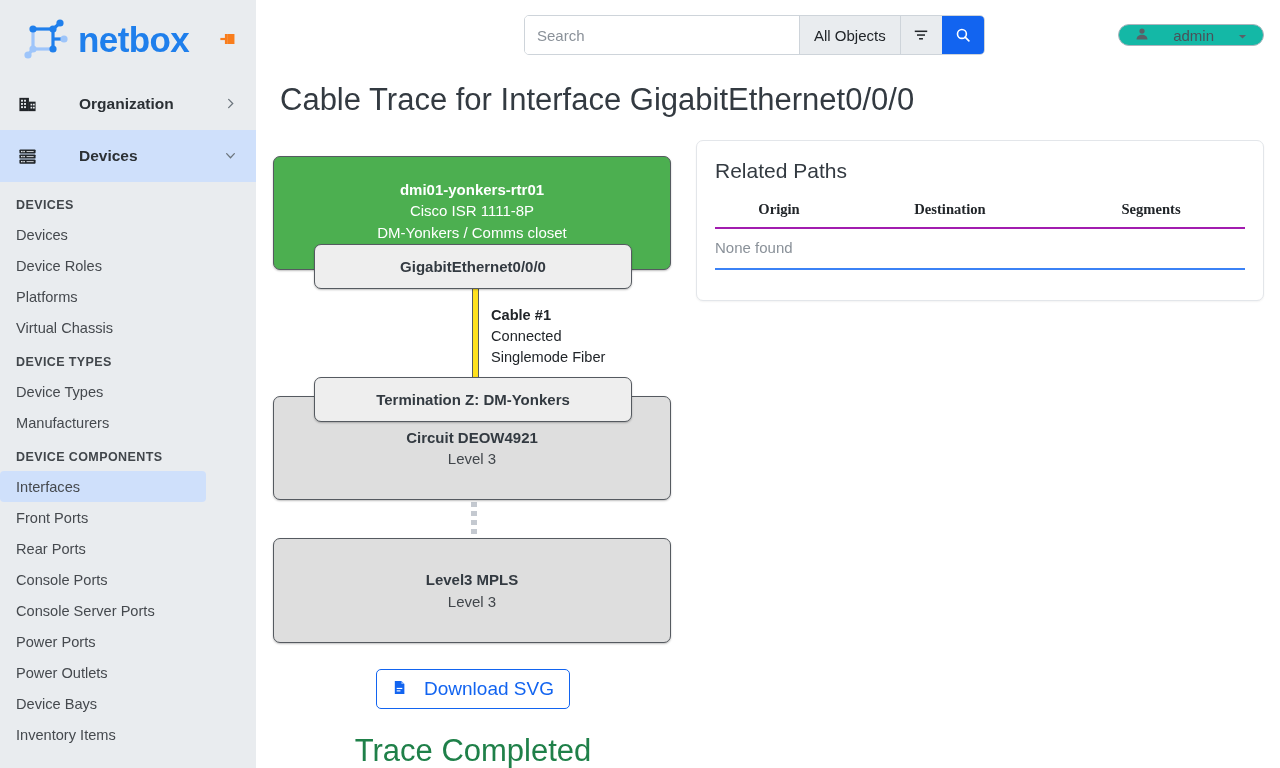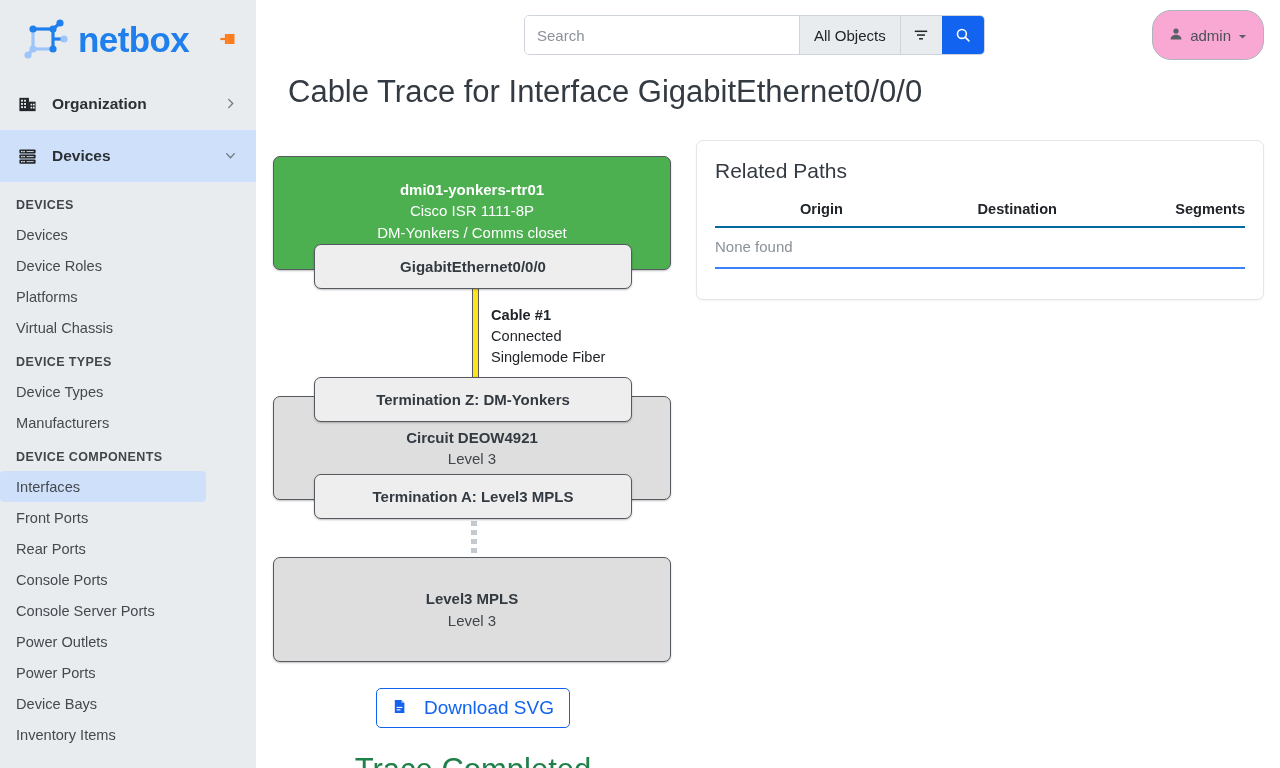--- a/index.html
+++ b/index.html
@@ -43,20 +43,21 @@
     width: 22px; height: 22px;
     display: flex; align-items: center; justify-content: center;
     background: none; border: none; padding: 0; cursor: pointer;
   }
 
   .nav-group {
     display: flex; align-items: center;
     height: 52px;
     padding: 0 20px 0 14px;
     cursor: pointer;
+    gap: 27px;
   }
   .nav-group.collapsed { background: #e9ecef; }
   .nav-group.expanded { background: #cfe0fb; }
   .nav-group .g-icon { width: 26px; flex: 0 0 26px; display: flex; align-items: center; justify-content: center; }
   .nav-group .g-label { margin-left: 12px; font-weight: 700; font-size: 15.5px; color: #2b3035; }
   .nav-group .g-chev { margin-left: auto; color: #6c757d; font-size: 13px; line-height: 1; }
 
   .sub-wrap { background: #e9ecef; padding-top: 4px; }
   .sub-header {
     font-size: 12.5px; font-weight: 700; letter-spacing: .4px;
@@ -111,31 +112,31 @@
     display: flex; align-items: center; justify-content: center;
     width: 42px; background: #e9ecef; border: none; border-left: 1px solid #ced4da;
     cursor: pointer;
   }
   .search-go {
     display: flex; align-items: center; justify-content: center;
     width: 42px; background: #1264f0; border: none; cursor: pointer;
   }
   .user-btn {
     margin-left: auto;
-    display: flex; align-items: center; gap: 7px;
-    height: 50px; padding: 0 16px;
+    display: flex; align-items: center; gap: 24px;
+    height: 22px; padding: 0 16px;
     border: 1px solid #adb5bd; border-radius: 19px;
-    background: #f9a8d4; cursor: pointer;
+    background: #14b8a6; cursor: pointer;
     font-size: 15px; color: #4a5159;
     font-family: "Liberation Sans", sans-serif;
   }
 
   .page-title {
     font-size: 31px; font-weight: 400; color: #333a41;
-    padding: 0 0 0 32px; margin: 0;
+    padding: 0 0 0 16px; margin: 8px;
     line-height: 1; position: absolute; top: 76px; left: 0;
   }
 
   
   .trace-col { position: absolute; left: 17px; top: 156px; width: 400px; }
 
   .node-box {
     border: 1px solid #555a60;
     border-radius: 7px;
     text-align: center;
@@ -219,22 +220,22 @@
     position: absolute; left: 440px; top: 140px; width: 568px;
     background: #fff;
     border: 1px solid #e3e6ea;
     border-radius: 7px;
     box-shadow: 0 1px 2px rgba(0,0,0,.05);
     padding: 18px 18px 30px;
   }
   .card-title { font-size: 21px; font-weight: 400; color: #333a41; margin-bottom: 18px; }
   .rp-table { width: 100%; border-collapse: collapse; }
   .rp-table th {
-    text-align: right; font-size: 14.6px; font-weight: 700; color: #212529;
-    padding: 0 0 9px 0; border-bottom: 2px solid #0369a1;
+    text-align: center; font-size: 14.6px; font-weight: 700; color: #212529;
+    padding: 0 0 9px 0; border-bottom: 2px solid #a21caf; font-family: Liberation Serif, serif;
   }
   .rp-table th.c1 { width: 128px; }
   .rp-table th.c2 { width: 214px; }
   .rp-table td {
     font-size: 15px; color: #8a9199;
     padding: 10px 0 12px; border-bottom: 2px solid #3b82f6;
   }
 </style>
 </head>
 <body>
@@ -375,25 +376,25 @@
       </div>
       <div class="sub-item">
         <span class="s-label">Console Ports</span>
 
       </div>
       <div class="sub-item">
         <span class="s-label">Console Server Ports</span>
 
       </div>
       <div class="sub-item">
+        <span class="s-label">Power Ports</span>
+
+      </div>
+      <div class="sub-item">
         <span class="s-label">Power Outlets</span>
-
-      </div>
-      <div class="sub-item">
-        <span class="s-label">Power Ports</span>
 
       </div>
       <div class="sub-item">
         <span class="s-label">Device Bays</span>
 
       </div>
       <div class="sub-item">
         <span class="s-label">Inventory Items</span>
 
       </div>
@@ -461,21 +462,20 @@
 
       <div class="node-box term-box">Termination Z: DM-Yonkers</div>
 
       <div class="node-box circuit-box">
         <div class="circ-inner">
           <div class="circ-name">Circuit DEOW4921</div>
           <div class="circ-sub">Level 3</div>
         </div>
       </div>
 
-      <div class="node-box term-box" style="margin-top:-26px;">Termination A: Level3 MPLS</div>
 
       <div class="dash-seg">
         <div class="dash-line"></div>
       </div>
 
       <div class="node-box provider-box">
         <div class="circ-name">Level3 MPLS</div>
         <div class="circ-sub">Level 3</div>
       </div>
 

